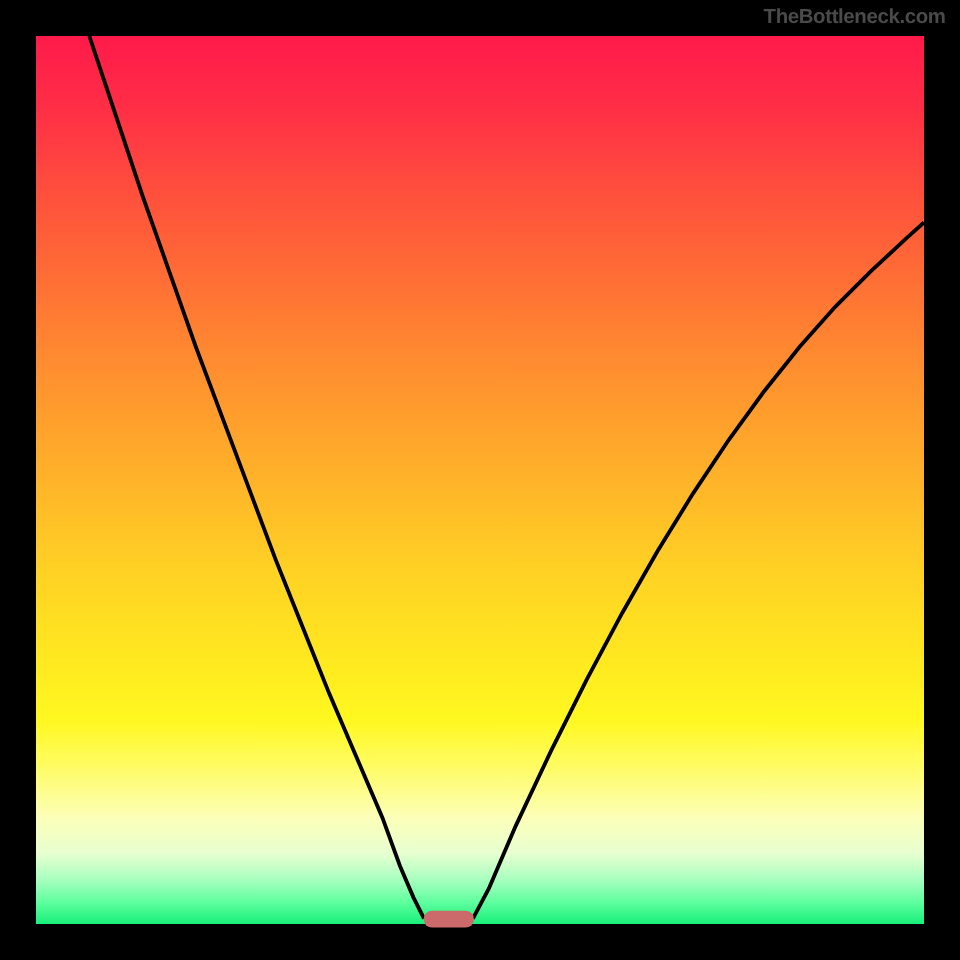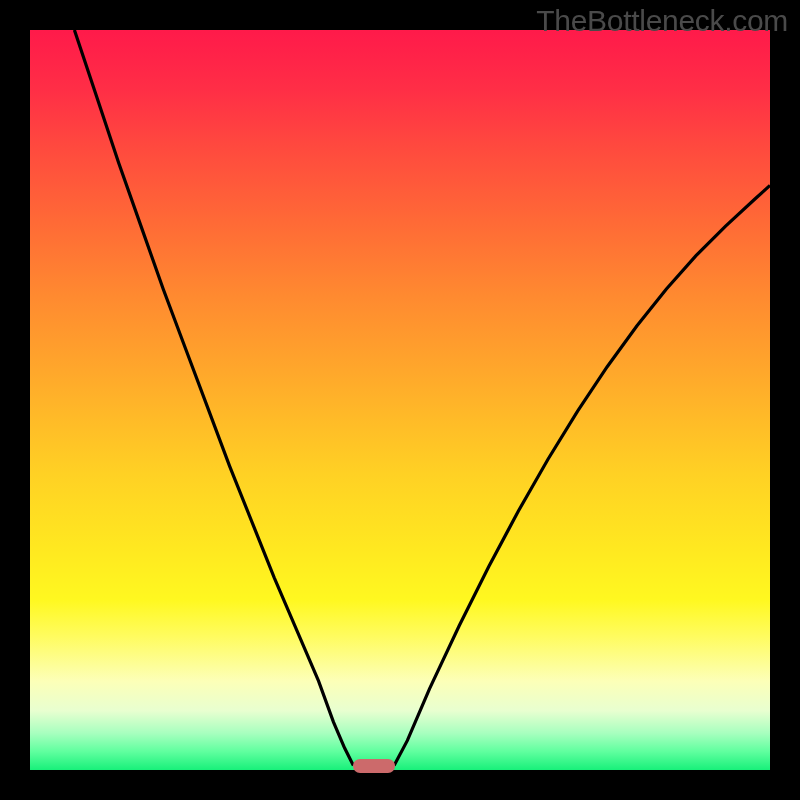--- a/index.html
+++ b/index.html
@@ -9,22 +9,22 @@
     background: #000;
     position: relative;
     font-family: Arial, sans-serif;
     overflow: hidden;
   }
   .watermark {
     position: absolute;
     top: 4px;
     right: 12px;
     color: #4a4a4a;
-    font-size: 30px;
-    font-weight: 400;
+    font-size: 17px;
+    font-weight: 700;
     z-index: 10;
     letter-spacing: -0.3px;
   }
   .plot-area {
     position: absolute;
     left: 30px;
     top: 30px;
     width: 740px;
     height: 740px;
   }

